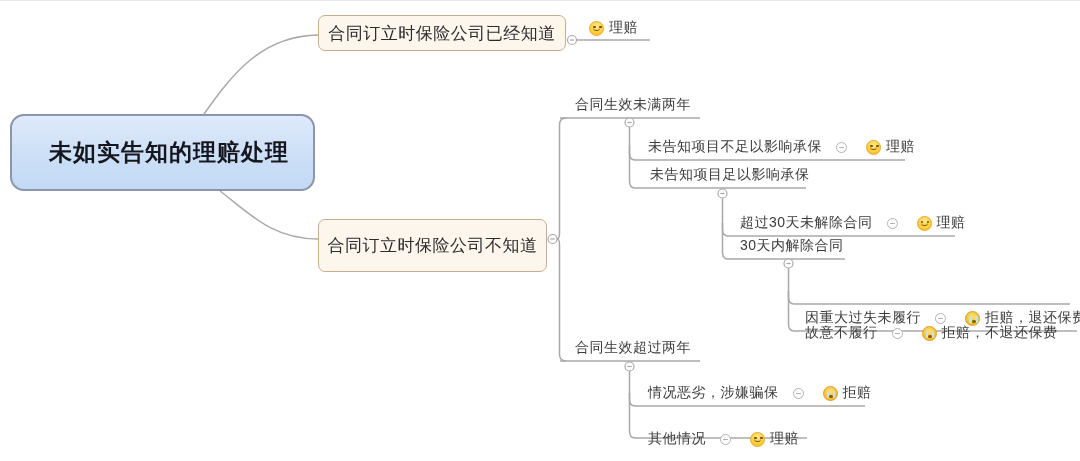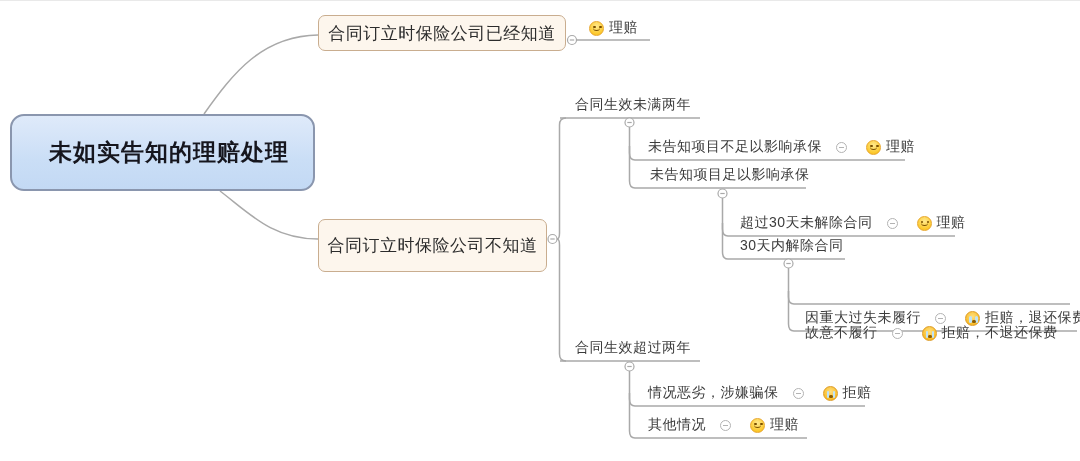--- a/index.html
+++ b/index.html
@@ -196,21 +196,21 @@
 
   <div class="row" style="left:648px;top:381px;">
     <span class="topic">情况恶劣，涉嫌骗保</span>
     <span class="handle"></span>
     <span class="result">
       <span class="emoji emoji-cry"></span>
       <span>拒赔</span>
     </span>
   </div>
 
-  <div class="row" style="left:648px;top:413px;">
+  <div class="row" style="left:648px;top:427px;">
     <span class="topic">其他情况</span>
     <span class="handle"></span>
     <span class="result">
       <span class="emoji emoji-smile"></span>
       <span>理赔</span>
     </span>
   </div>
 
 </div>
 

